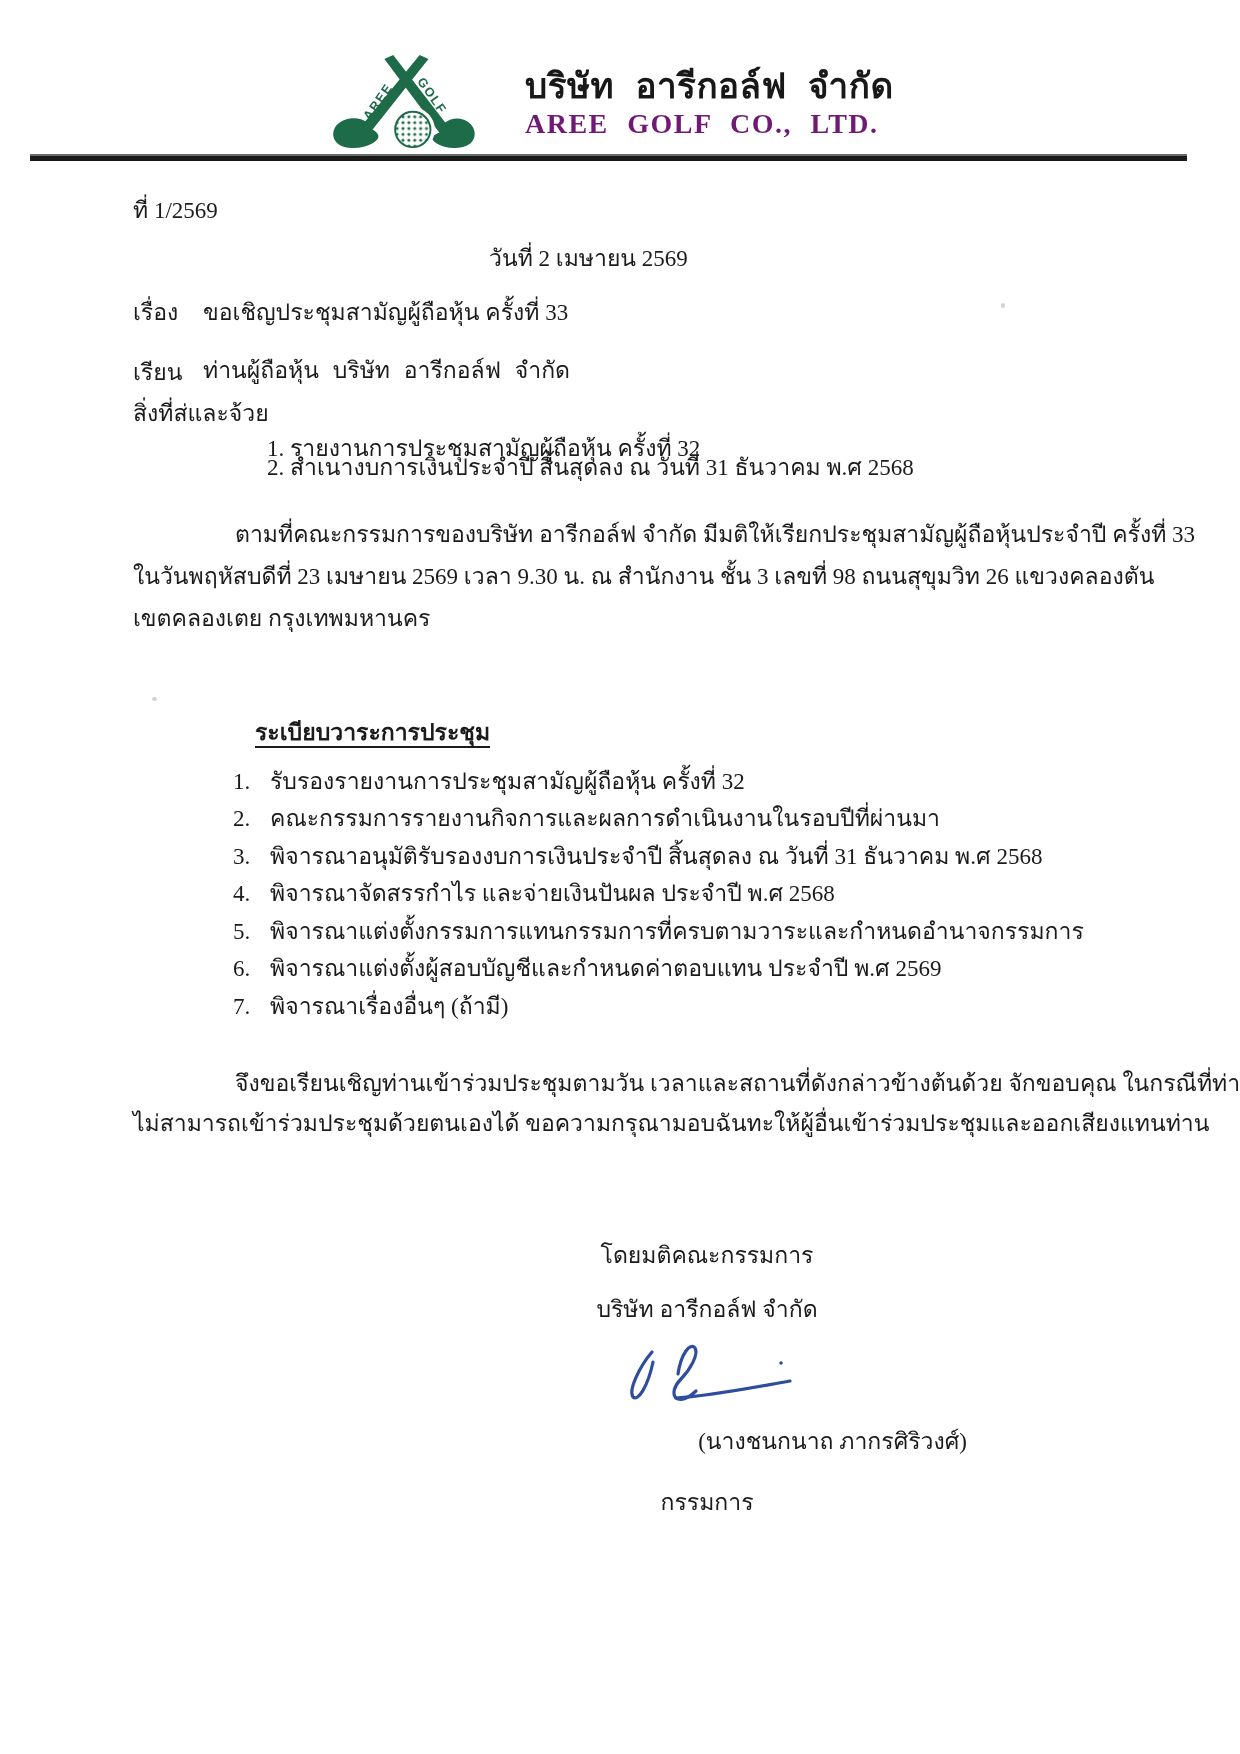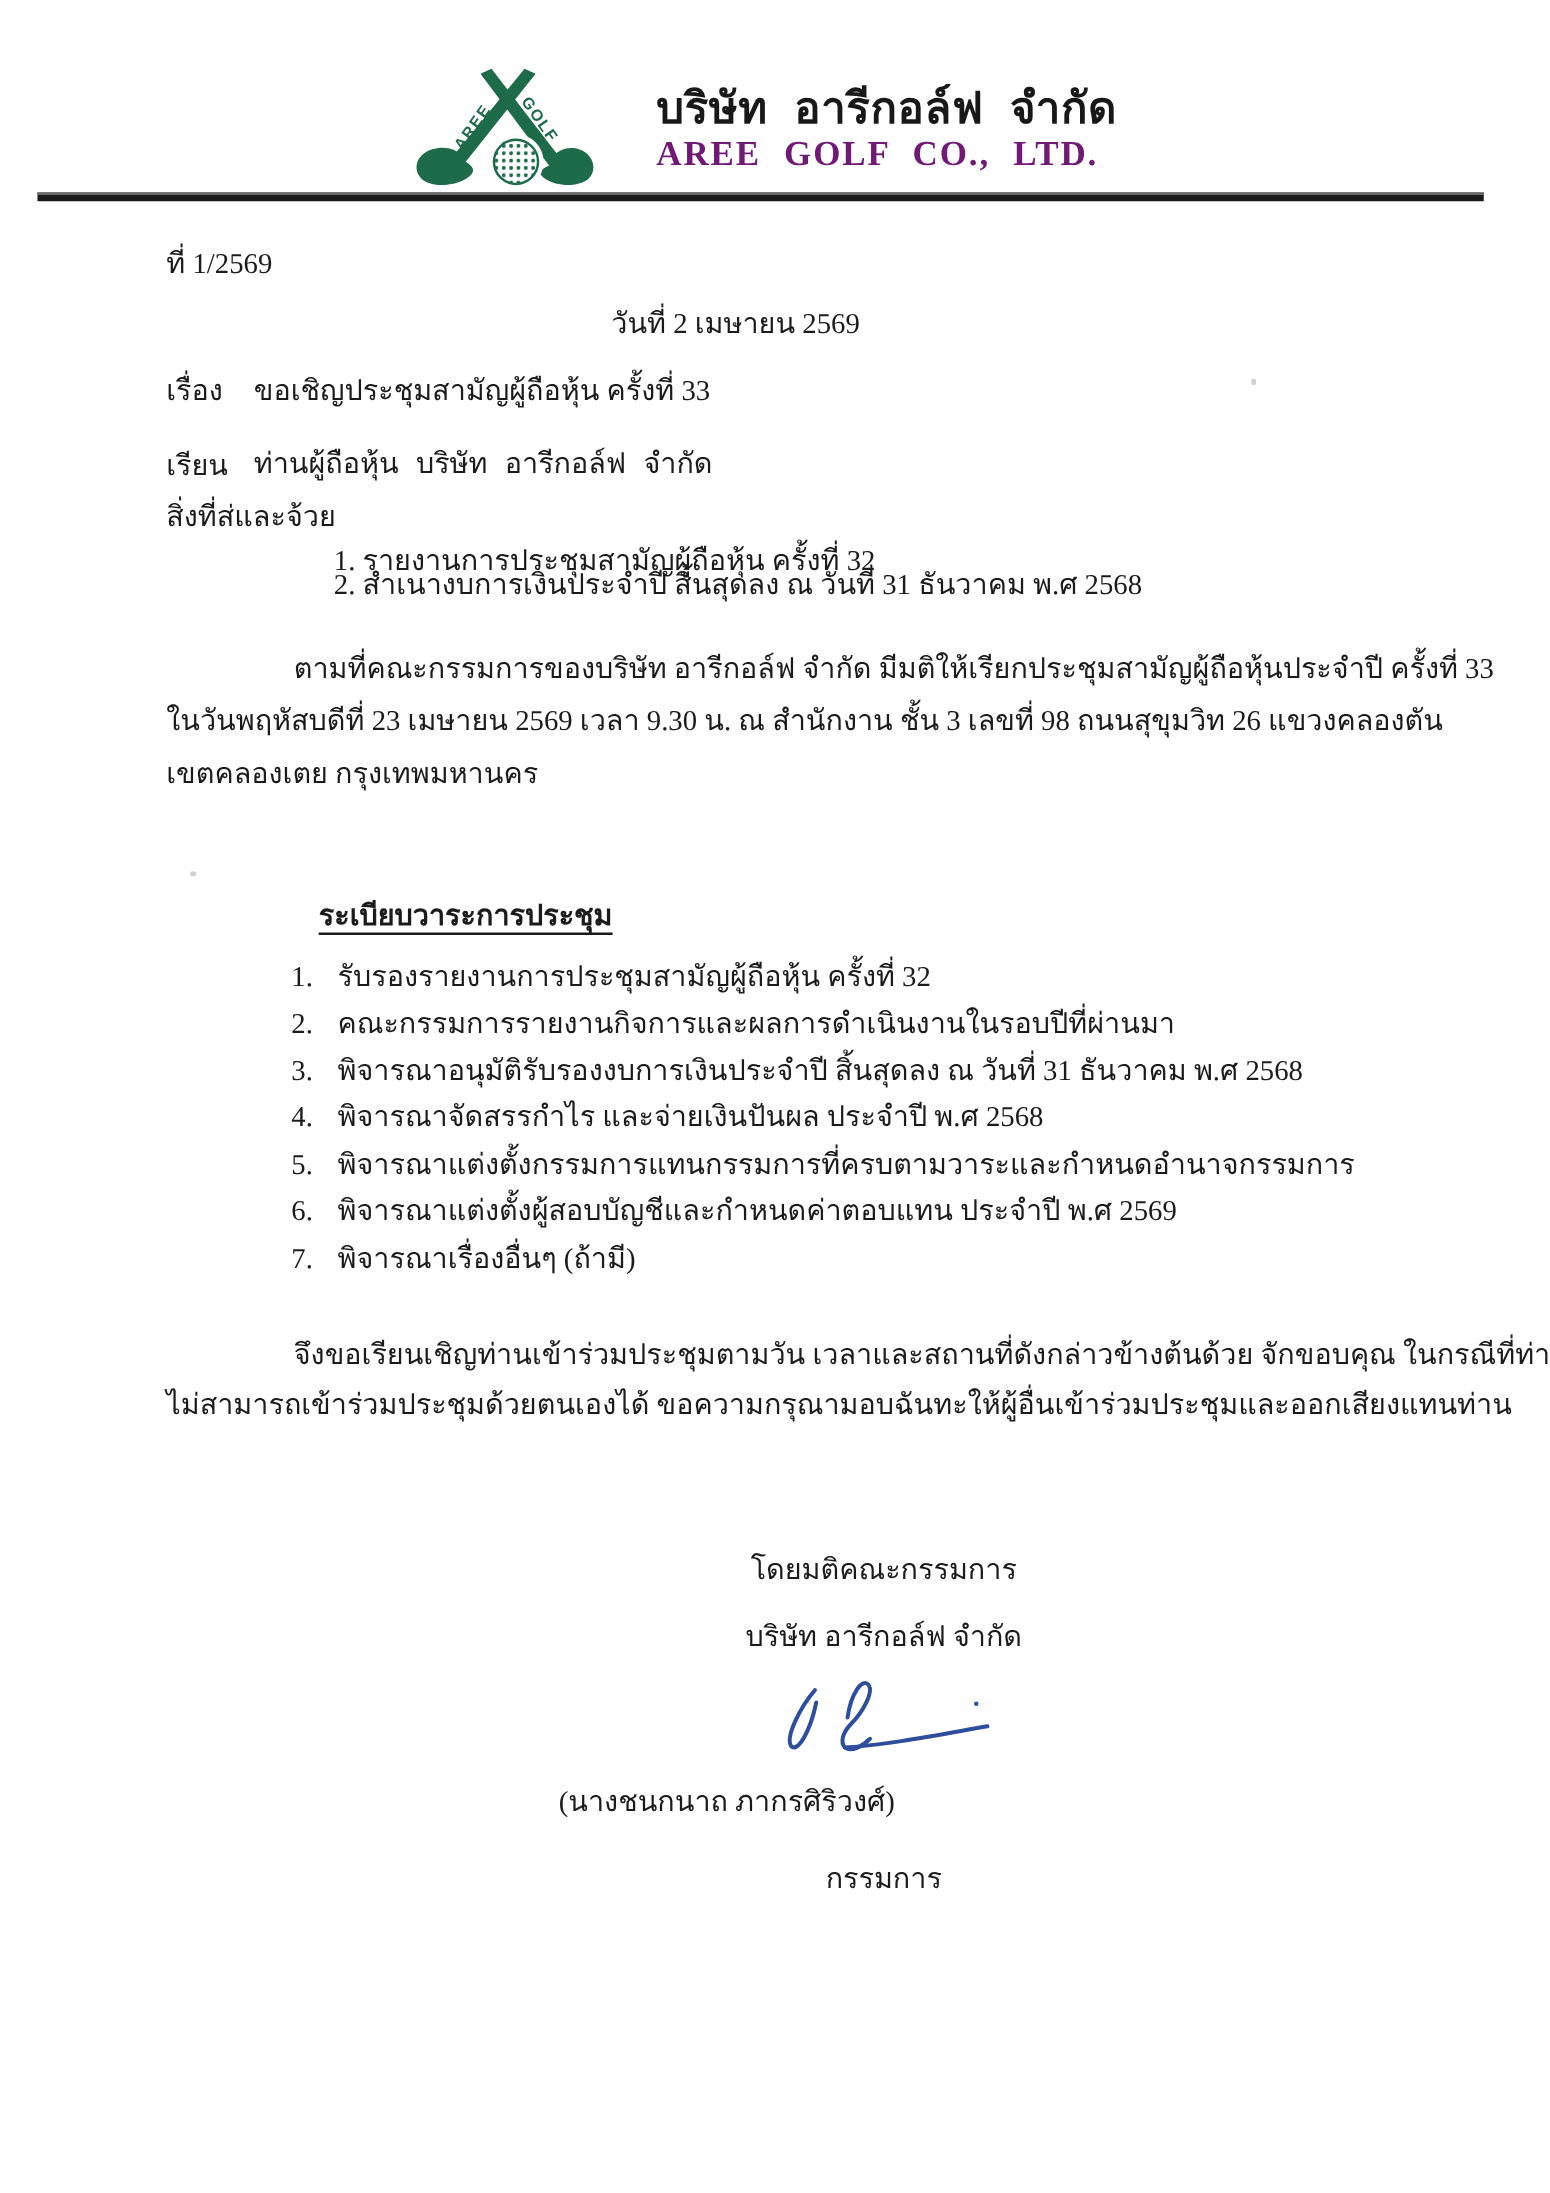--- a/index.html
+++ b/index.html
@@ -52,21 +52,21 @@
   .item-2 { left:233px; top:841px; }
   .item-3 { left:233px; top:878px; }
   .item-4 { left:233px; top:916px; }
   .item-5 { left:233px; top:953px; }
   .item-6 { left:233px; top:991px; }
   .close-1 { left:235px; top:1068px; }
   .close-2 { left:133px; top:1108px; }
   .by-line       { left:447px; top:1240px; width:520px; text-align:center; }
   .company-line  { left:447px; top:1294px; width:520px; text-align:center; }
   .signature     { position:absolute; left:618px; top:1336px; width:190px; height:76px; }
-  .signer-name   { left:447px; top:1426px; width:520px; text-align:left; }
+  .signer-name   { left:447px; top:1426px; width:520px; text-align:right; }
   .signer-title  { left:447px; top:1487px; width:520px; text-align:center; }
 
   .speck { position:absolute; background:#9a9a9a; border-radius:50%; opacity:0.45; }
   .speck-a { left:1001px; top:303px; width:4px; height:5px; }
   .speck-b { left:152px;  top:697px; width:5px; height:4px; }
 </style>
 </head>
 <body>
 
 <div class="page">

